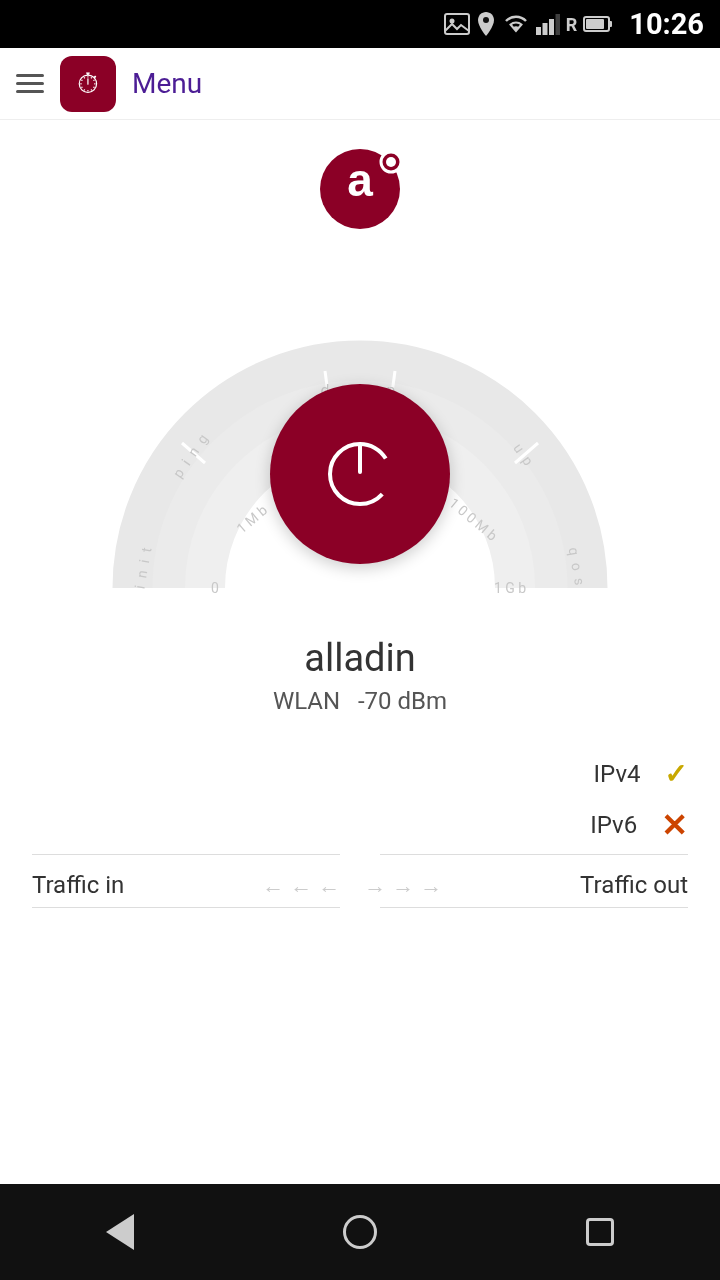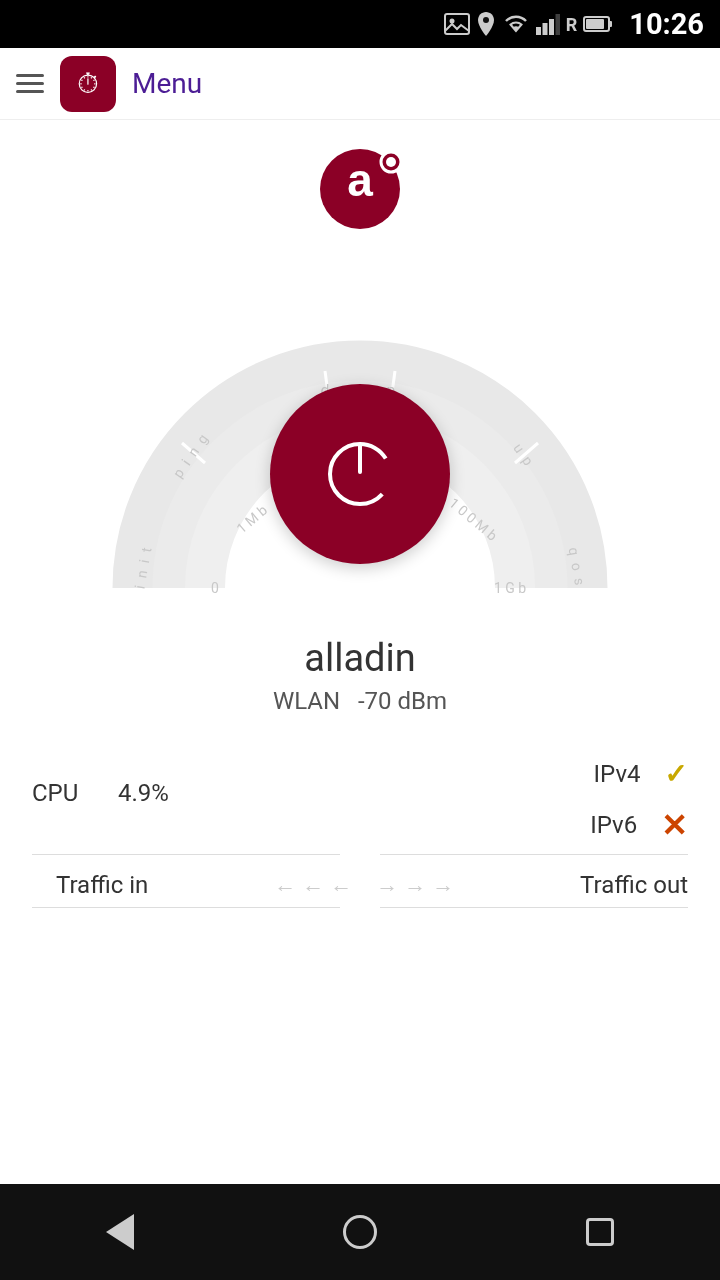--- a/index.html
+++ b/index.html
@@ -202,23 +202,22 @@
       background: #ddd;
     }
     .half-divider-right {
       width: 47%;
       height: 1px;
       background: #ddd;
     }
     .traffic-row {
       display: flex;
       justify-content: space-between;
-      align-items: center;
+      align-items: flex-end;
       padding: 16px 0 8px;
-      margin-left: 24px;
     }
     .traffic-in-label {
       font-size: 24px;
       color: #333;
     }
     .traffic-arrows-in {
       display: flex;
       gap: 6px;
       align-items: center;
     }
@@ -405,24 +404,20 @@
     <div class="device-signal">
       <span>WLAN</span>&nbsp;&nbsp;
       <span>-70 dBm</span>
     </div>
   </div>
 
   <div class="stats-section">
     <div class="stats-row">
 
       <div>
-        <div class="stat-item">
-          <span class="stat-label">CPU</span>
-          <span class="stat-value">4.9%</span>
-        </div>
         <div style="height:16px"></div>
       </div>
 
       <div class="stats-right">
         <div class="ip-row">
           <span class="ip-label">IPv4</span>
           <span class="check-icon">✓</span>
         </div>
         <div class="ip-row">
           <span class="ip-label">IPv6</span>

